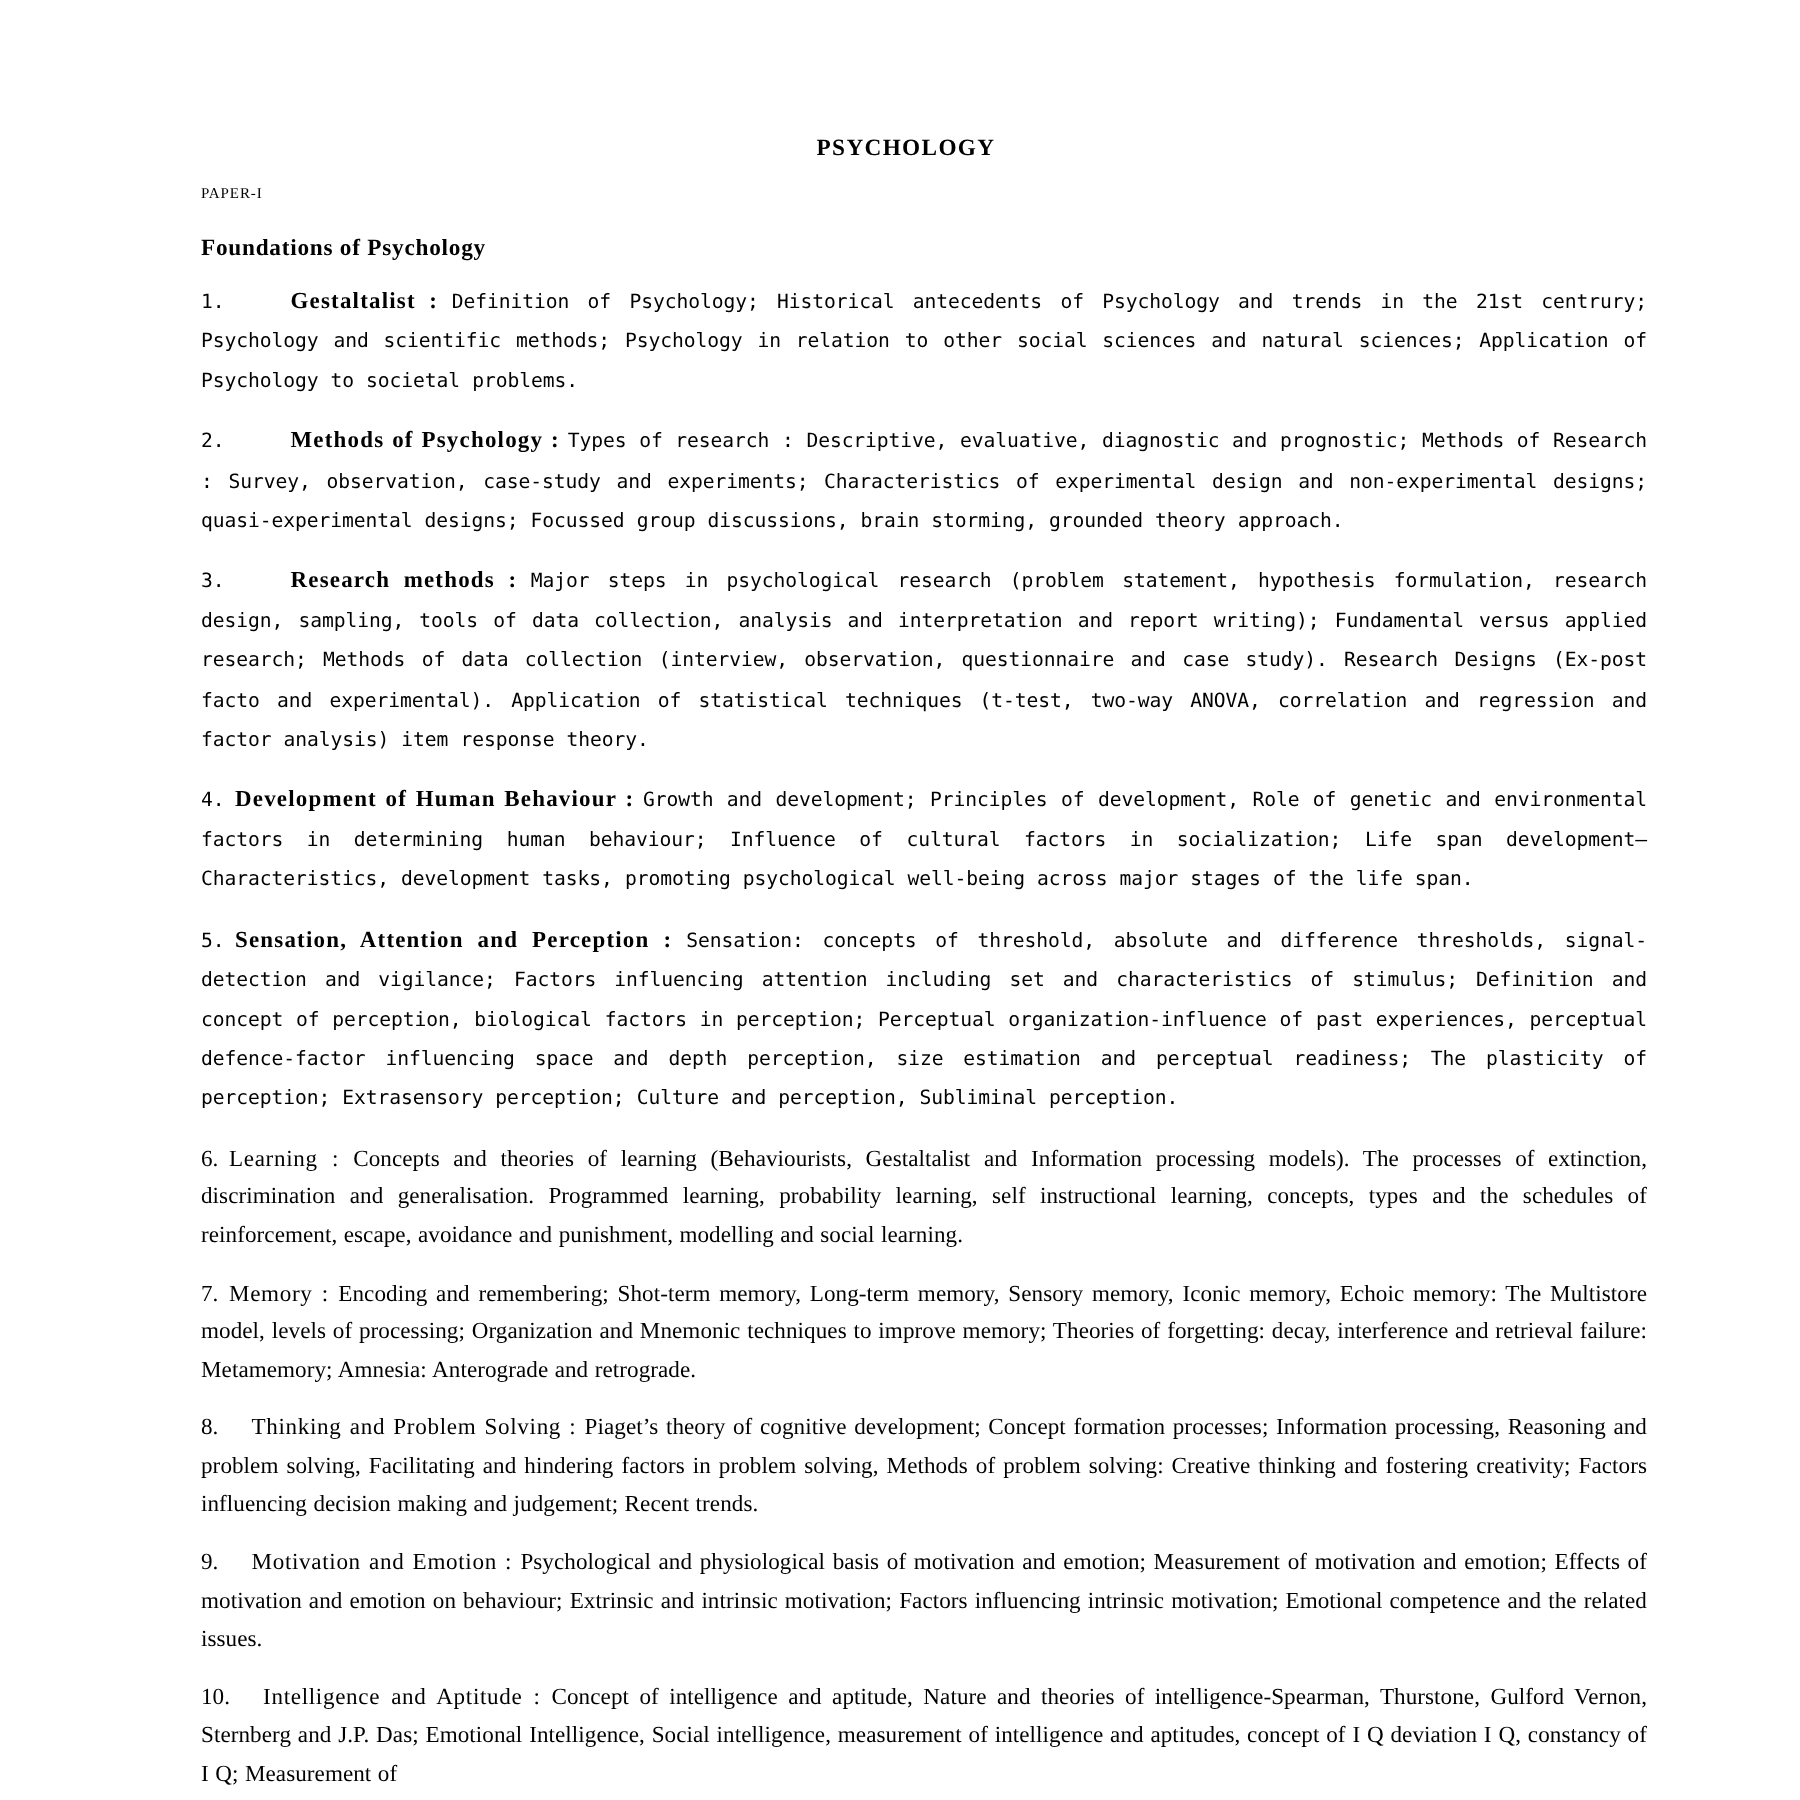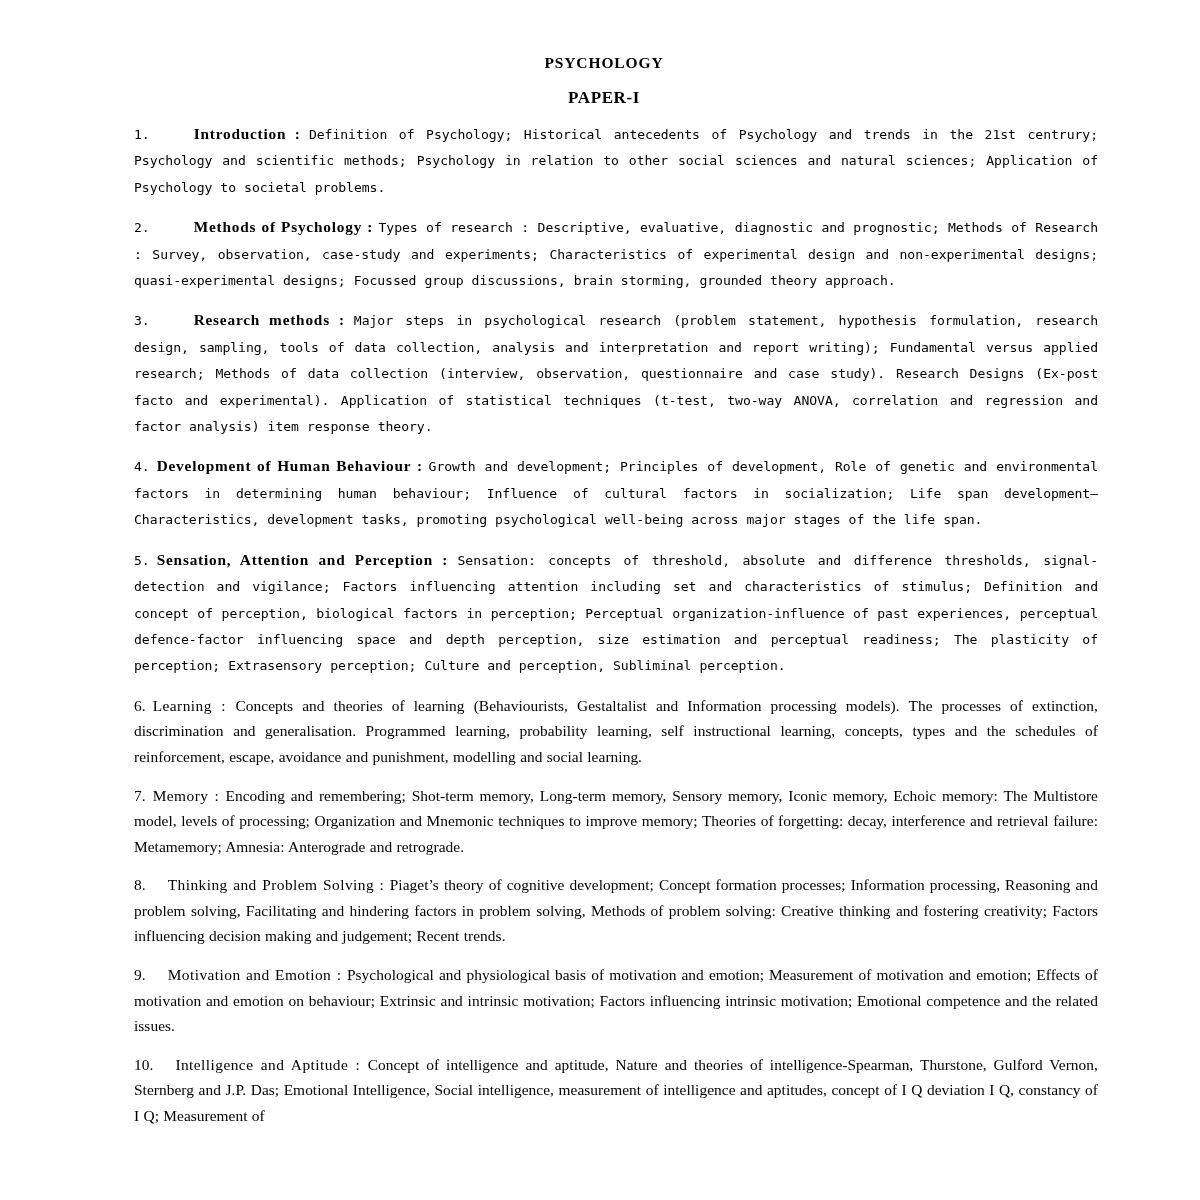--- a/index.html
+++ b/index.html
@@ -13,36 +13,35 @@
     height: 1200px;
     overflow: hidden;
     font-family: "Liberation Serif", serif;
     color: #000000;
   }
   .page {
     position: relative;
     width: 1200px;
     height: 1200px;
     background: #ffffff;
-    padding: 54px 102px 0 134px;
+    padding: 90px 102px 0 134px;
   }
   .doc-title {
     text-align: center;
     font-family: "Liberation Serif", serif;
     font-weight: bold;
     font-size: 15.5px;
     letter-spacing: 0.9px;
     margin: 0 0 0 0;
     padding-right: 24px;
   }
   .doc-subtitle {
-    text-align: center;
     font-family: "Liberation Serif", serif;
-    font-weight: bold;
-    font-size: 17px;
+    font-weight: normal;
+    font-size: 10px;
     letter-spacing: 0.6px;
     margin: 16px 0 0 0;
     padding-right: 24px;
   }
   .section-heading {
     font-family: "Liberation Serif", serif;
     font-weight: bold;
     font-size: 15.5px;
     letter-spacing: 0.5px;
     margin: 22px 0 0 0;
@@ -100,22 +99,23 @@
   }
   .lbl { white-space: normal; }
 </style>
 </head>
 <body>
 
 <div class="page">
 
   <h1 class="doc-title">PSYCHOLOGY</h1>
   <h2 class="doc-subtitle">PAPER-I</h2>
+  <h3 class="section-heading">Foundations of Psychology</h3>
 
-  <p class="para sans"><span class="num wide">1.</span><span class="lbl">Introduction</span><span class="lbl"> : </span><span>Definition of Psychology; Historical antecedents of Psychology and trends in the 21st centrury; Psychology and scientific methods; Psychology in relation to other social sciences and natural sciences; Application of Psychology to societal problems.</span></p>
+  <p class="para sans"><span class="num wide">1.</span><span class="lbl">Gestaltalist</span><span class="lbl"> : </span><span>Definition of Psychology; Historical antecedents of Psychology and trends in the 21st centrury; Psychology and scientific methods; Psychology in relation to other social sciences and natural sciences; Application of Psychology to societal problems.</span></p>
 
   <p class="para sans"><span class="num wide">2.</span><span class="lbl">Methods of Psychology</span><span class="lbl"> : </span><span>Types of research : Descriptive, evaluative, diagnostic and prognostic; Methods of Research : Survey, observation, case-study and experiments; Characteristics of experimental design and non-experimental designs; quasi-experimental designs; Focussed group discussions, brain storming, grounded theory approach.</span></p>
 
   <p class="para sans"><span class="num wide">3.</span><span class="lbl">Research methods</span><span class="lbl"> : </span><span>Major steps in psychological research (problem statement, hypothesis formulation, research design, sampling, tools of data collection, analysis and interpretation and report writing); Fundamental versus applied research; Methods of data collection (interview, observation, questionnaire and case study). Research Designs (Ex-post facto and experimental). Application of statistical techniques (t-test, two-way ANOVA, correlation and regression and factor analysis) item response theory.</span></p>
 
   <p class="para sans"><span class="num narrow">4.</span><span class="lbl">Development of Human Behaviour</span><span class="lbl"> : </span><span>Growth and development; Principles of development, Role of genetic and environmental factors in determining human behaviour; Influence of cultural factors in socialization; Life span development—Characteristics, development tasks, promoting psychological well-being across major stages of the life span.</span></p>
 
   <p class="para sans"><span class="num narrow">5.</span><span class="lbl">Sensation, Attention and Perception</span><span class="lbl"> : </span><span>Sensation: concepts of threshold, absolute and difference thresholds, signal-detection and vigilance; Factors influencing attention including set and characteristics of stimulus; Definition and concept of perception, biological factors in perception; Perceptual organization-influence of past experiences, perceptual defence-factor influencing space and depth perception, size estimation and perceptual readiness; The plasticity of perception; Extrasensory perception; Culture and perception, Subliminal perception.</span></p>
 
   <p class="para serif"><span class="num narrow">6.</span><span class="lbl">Learning</span><span class="lbl"> : </span><span>Concepts and theories of learning (Behaviourists, Gestaltalist and Information processing models). The processes of extinction, discrimination and generalisation. Programmed learning, probability learning, self instructional learning, concepts, types and the schedules of reinforcement, escape, avoidance and punishment, modelling and social learning.</span></p>

